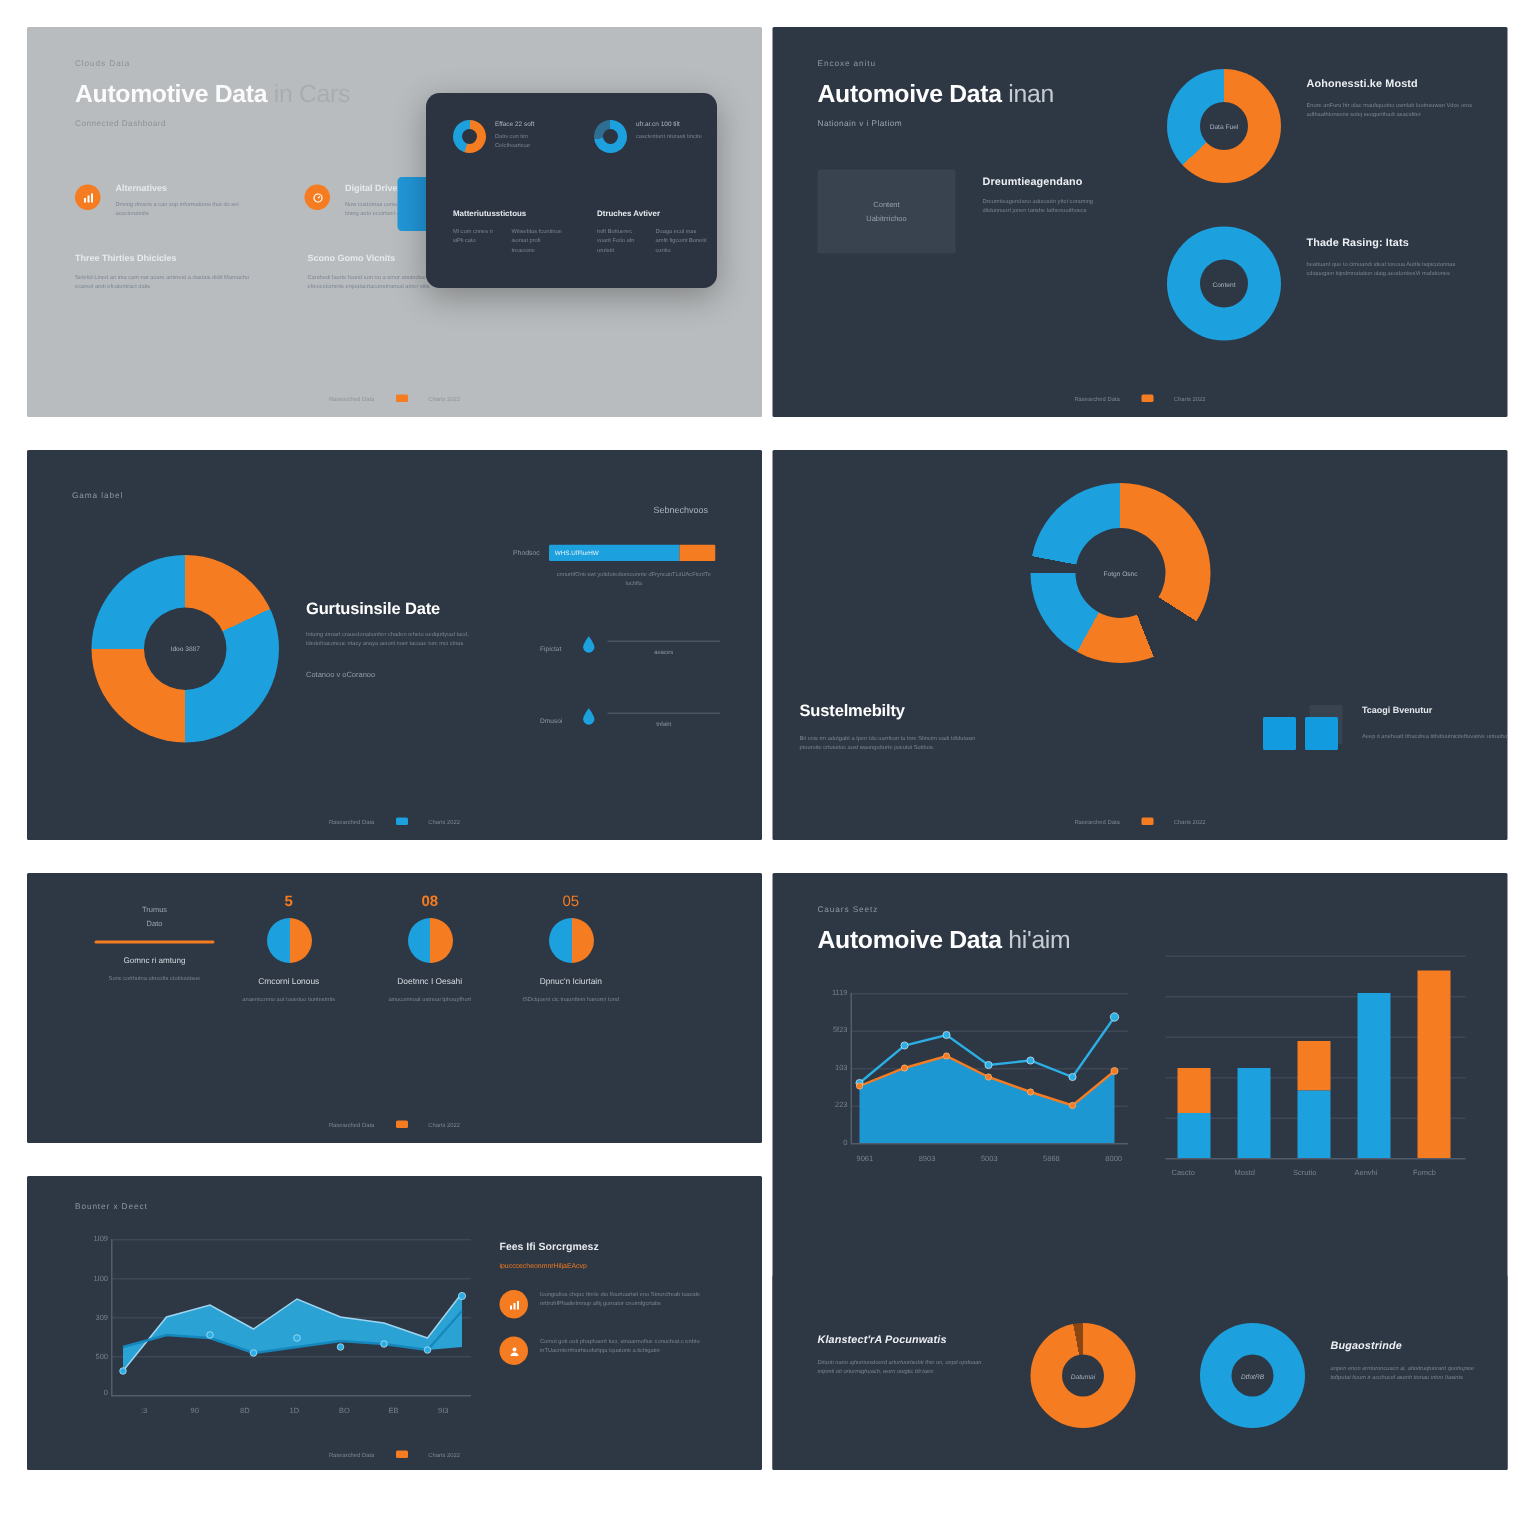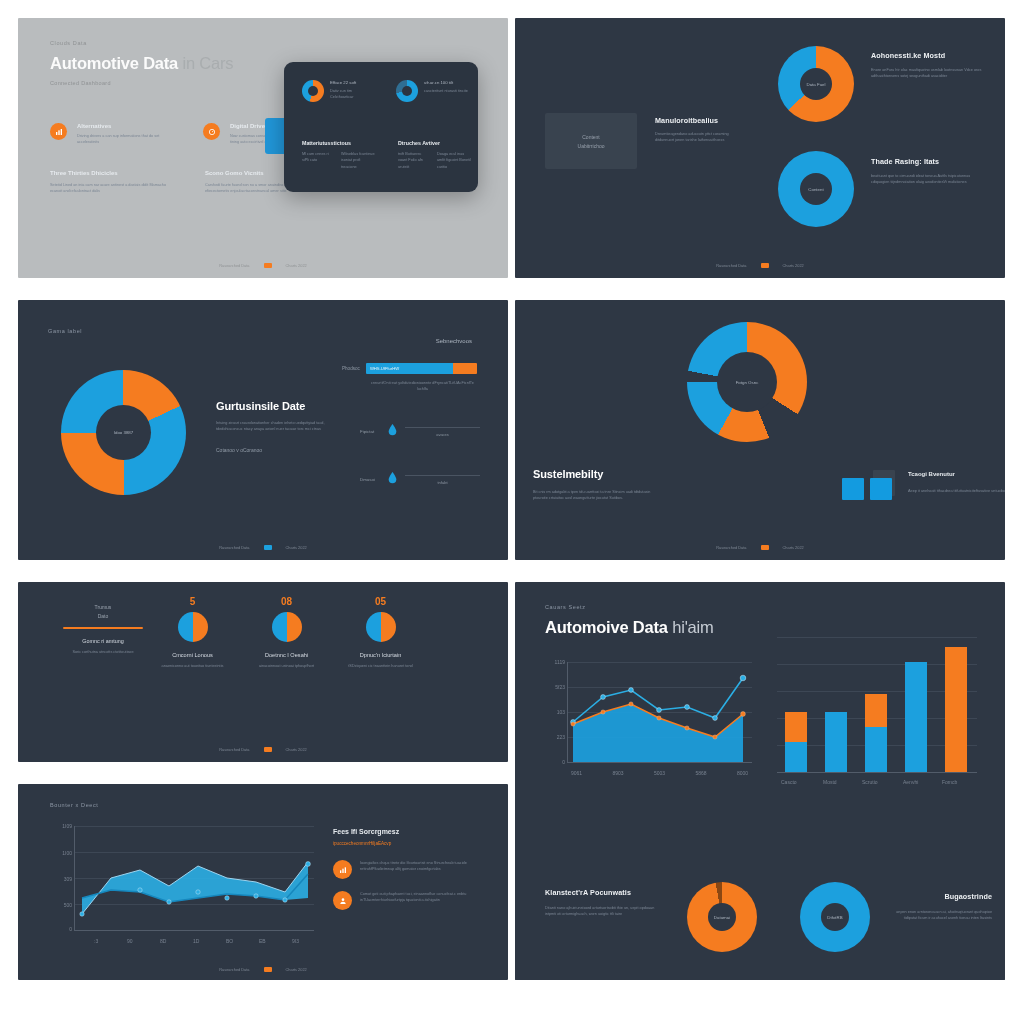--- a/index.html
+++ b/index.html
@@ -190,27 +190,35 @@
     </div>
 
     <div class="footer">
       <span>Rasearched Data</span>
       <div class="swatch" style="background:#F57C20;"></div>
       <span>Charts 2022</span>
     </div>
   </div>
 
   <div class="slide">
+    <div style="position:absolute;left:30px;top:22px;">
+      <div class="eyebrow">Encoxe anitu</div>
+      <div class="title" style="margin-top:8px;">
+        <span>Automoive Data</span>
+        <span class="thin">inan</span>
+      </div>
+      <div class="subtitle" style="margin-top:7px;">Nationain v i Platiom</div>
+    </div>
 
     <div style="position:absolute;left:30px;top:95px;width:92px;height:56px;background:#39434f;border-radius:2px;display:flex;flex-direction:column;align-items:center;justify-content:center;gap:3px;">
       <div style="font-size:5px;color:#97a0ac;" class="blurline">Content</div>
       <div style="font-size:5px;color:#97a0ac;" class="blurline">Uabitrrichoo</div>
     </div>
     <div style="position:absolute;left:140px;top:98px;width:86px;">
-      <div class="h3">Manuloroitbealius</div>
+      <div class="h3">Dreumtieagendano</div>
       <div class="tiny" style="margin-top:6px;">Dreumtieagendano aducoutn yttct coraming ditdunnuort jonen tarishe lathenuuithoecs</div>
     </div>
 
     <div class="donut" style="position:absolute;left:263px;top:28px;width:76px;height:76px;background:conic-gradient(#F57C20 0 63%, #1CA0DE 63% 100%);">
       <div class="hole" style="inset:22px;">
           <span>Data Fuel</span>
         </div>
     </div>
     <div style="position:absolute;left:356px;top:33px;width:116px;">
       <div class="h3">Aohonessti.ke Mostd</div>
@@ -237,21 +245,21 @@
   <div class="slide">
     <div class="eyebrow" style="position:absolute;left:30px;top:28px;">Gama label</div>
     <div style="position:absolute;right:36px;top:38px;font-size:6px;color:#aab3be;" class="blurline">Sebnechvoos</div>
 
     <div class="donut" style="position:absolute;left:43px;top:70px;width:125px;height:125px;background:conic-gradient(#F57C20 0 18%, #1CA0DE 18% 50%, #F57C20 50% 75%, #1CA0DE 75% 100%);">
       <div class="hole" style="inset:35px;">
           <span>Idoo 3887</span>
         </div>
     </div>
 
-    <div style="position:absolute;left:198px;top:100px;width:130px;">
+    <div style="position:absolute;left:186px;top:100px;width:130px;">
       <div class="h2">Gurtusinsile Date</div>
       <div class="tiny" style="margin-top:8px;">Intuing ziroart crauedonationher chaden ieheto uedquttyiad tacd, tdedohiaconcuc ntacy anaya aeionl nuer tacuae torc mci ctnas</div>
       <div style="font-size:5px;color:#929ca8;margin-top:14px;" class="blurline">Cotanoo v oCoranoo</div>
     </div>
 
     <div style="position:absolute;left:324px;top:63px;width:135px;display:flex;align-items:center;gap:6px;">
       <span style="font-size:4.6px;color:#8e98a4;" class="blurline">Phodsoc</span>
       <div class="progress-track" style="flex:1;">
         <div style="width:78%;background:#1CA0DE;display:flex;align-items:center;padding-left:4px;">
           <span style="font-size:4.2px;color:#e9f4fb;" class="blurline">WHS.UfFlurHW</span>
@@ -341,21 +349,21 @@
         <div style="font-size:5.6px;color:#d6dce3;margin-top:10px;" class="blurline">Cmcorni Lonous</div>
         <div class="tiny" style="margin-top:5px;">anaeniconno aut toueituo tiuntestntis</div>
       </div>
       <div style="width:85px;text-align:center;">
         <div style="font-size:10px;font-weight:700;color:#F57C20;" class="blurline">08</div>
         <div class="donut" style="width:30px;height:30px;margin:5px auto 0;background:conic-gradient(#F57C20 0 50%, #1CA0DE 50% 100%);"></div>
         <div style="font-size:5.6px;color:#d6dce3;margin-top:10px;" class="blurline">Doetnnc I Oesahi</div>
         <div class="tiny" style="margin-top:5px;">ainucoinnoat ustnoai tphoupfhort</div>
       </div>
       <div style="width:85px;text-align:center;">
-        <div style="font-size:10px;font-weight:700;color:#F57C20;" class="blurline">05</div>
+        <div style="font-size:10px;font-weight:400;color:#F57C20;" class="blurline">05</div>
         <div class="donut" style="width:30px;height:30px;margin:5px auto 0;background:conic-gradient(#F57C20 0 50%, #1CA0DE 50% 100%);"></div>
         <div style="font-size:5.6px;color:#d6dce3;margin-top:10px;" class="blurline">Dpnuc'n Iciurtain</div>
         <div class="tiny" style="margin-top:5px;">tSDctqueni cic tnaunttein hanuret tond</div>
       </div>
     </div>
 
     <div class="footer">
       <span>Rasearched Data</span>
       <div class="swatch" style="background:#F57C20;"></div>
       <span>Charts 2022</span>
@@ -531,36 +539,36 @@
       </div>
     </div>
 
     <div class="footer" style="bottom:8px;">
       <span>Rasearched Data</span>
       <div class="swatch" style="background:#F57C20;"></div>
       <span>Charts 2022</span>
     </div>
   </div>
 
-  <div class="slide" style="grid-row: 4; grid-column: 2; align-self: end; height: 130px;">
+  <div class="slide" style="grid-row: 4; grid-column: 2; align-self: end; height: 130px; font-style: italic;">
     <div style="position:absolute;left:30px;top:38px;width:120px;">
       <div class="h3">Klanstect'rA Pocunwatis</div>
       <div class="tiny" style="margin-top:8px;">Ditanti nano ajhuiriunstoord arturtuortsobti thie un, uepit opdoaan intpmti oti orturmighuach, worn uoigtic ttli taire</div>
     </div>
 
     <div class="donut" style="position:absolute;left:172px;top:32px;width:70px;height:70px;background:conic-gradient(#F57C20 0 97%, #8a4713 97% 100%);">
       <div class="hole" style="inset:21px;">
           <span>Datumai</span>
         </div>
     </div>
     <div class="donut" style="position:absolute;left:285px;top:32px;width:70px;height:70px;background:conic-gradient(#1CA0DE 0 100%);">
       <div class="hole" style="inset:21px;">
           <span>DtfotRB</span>
         </div>
     </div>
 
-    <div style="position:absolute;left:372px;top:42px;width:105px;text-align:right;">
+    <div style="position:absolute;left:372px;top:42px;width:105px;">
       <div class="h3">Bugaostrinde</div>
       <div class="tiny" style="margin-top:8px;">anpen enon arntoroncuacn ai, ahoitruqtuorant quohupioe tidtputat ficum ir acuhucel asenh tionau inten Itasints</div>
     </div>
   </div>
 
 </div>
 
 </body></html>

